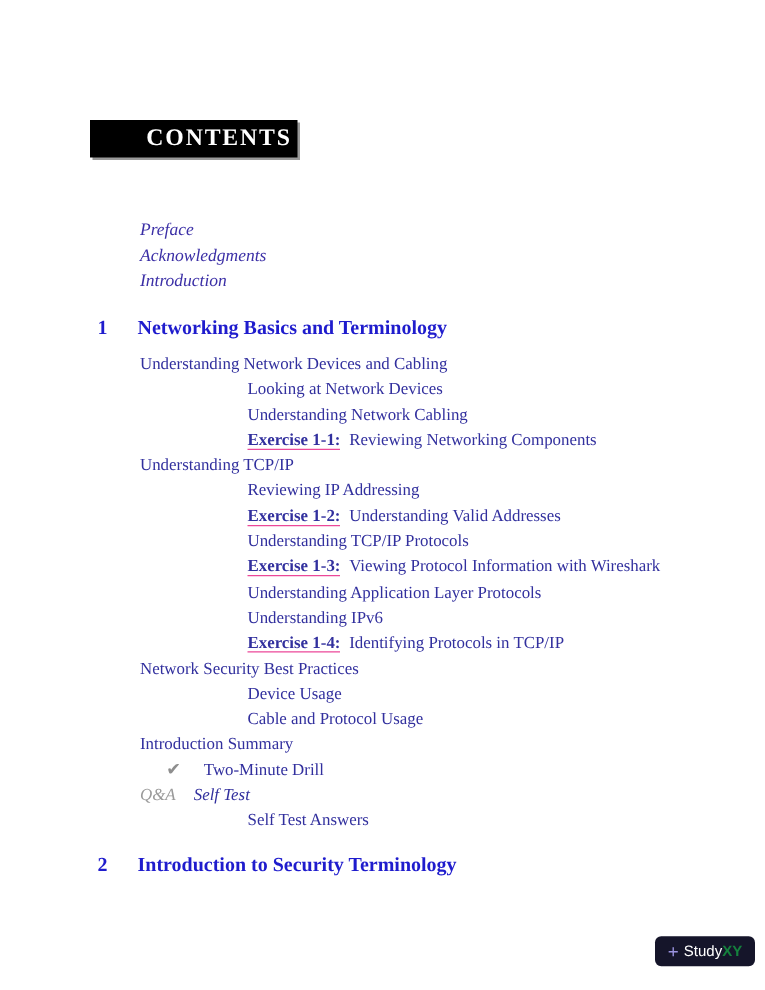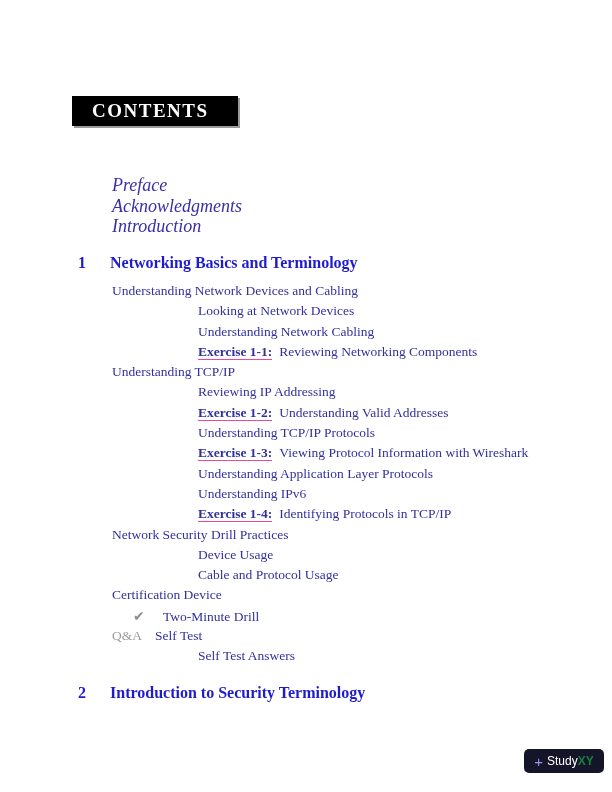--- a/index.html
+++ b/index.html
@@ -17,30 +17,31 @@
     background:#000000;
     box-shadow:2px 2px 0 #9a9a9a;
     display:flex;align-items:center;
   }
   .contents-box span{
     color:#ffffff;
     font-weight:bold;
     font-size:19px;
     letter-spacing:1.5px;
     padding-left:20px;
+    margin-left:25px;
   }
   
   .front-matter{
     position:absolute;left:0;top:175px;width:612px;
   }
   .fm-row{
     padding-left:112px;
     height:20.5px;line-height:20.5px;
     font-style:italic;
-    font-size:18px;
+    font-size:14px;
     color:#3b2fa6;
   }
   
   .chapter-heading{
     display:flex;
     padding-left:78px;
     font-weight:bold;
     font-size:16px;
     color:#1f1ccd;
     line-height:19px;
@@ -58,21 +59,21 @@
   }
   .row{
     height:20.3px;line-height:20.3px;
     font-size:13.5px;
     color:#32309e;
     white-space:nowrap;
   }
   .l1{padding-left:112px;}
   .l2{padding-left:155px;margin-left:43px;}
   .check-row{padding-left:133px;}
-  .qa-row{padding-left:112px;}
+  .qa-row{padding-left:112px;font-style:italic;}
   .ex-prefix{
     font-weight:bold;
     border-bottom:1px solid #ec4899;
     margin-right:7px;
   }
   .check-icon{
     display:inline-block;width:30px;
     color:#8e8e8e;
     font-size:14px;
     font-family:"DejaVu Sans", sans-serif;
@@ -133,24 +134,24 @@
   <div class="row l2">Understanding Network Cabling</div>
   <div class="row l2"><span class="ex-prefix">Exercise 1-1:</span><span>Reviewing Networking Components</span></div>
   <div class="row l1">Understanding TCP/IP</div>
   <div class="row l2">Reviewing IP Addressing</div>
   <div class="row l2"><span class="ex-prefix">Exercise 1-2:</span><span>Understanding Valid Addresses</span></div>
   <div class="row l2">Understanding TCP/IP Protocols</div>
   <div class="row l2"><span class="ex-prefix">Exercise 1-3:</span><span>Viewing Protocol Information with Wireshark</span></div>
   <div class="row l2">Understanding Application Layer Protocols</div>
   <div class="row l2">Understanding IPv6</div>
   <div class="row l2"><span class="ex-prefix">Exercise 1-4:</span><span>Identifying Protocols in TCP/IP</span></div>
-  <div class="row l1">Network Security Drill Practices</div>
+  <div class="row l1">Network Security Best Practices</div>
   <div class="row l2">Device Usage</div>
   <div class="row l2">Cable and Protocol Usage</div>
-  <div class="row l1">Certification Device</div>
+  <div class="row l1">Introduction Summary</div>
   <div class="row check-row"><span class="check-icon">✔</span><span>Two-Minute Drill</span></div>
   <div class="row qa-row"><span class="qa-label">Q&amp;A</span><span>Self Test</span></div>
   <div class="row l2">Self Test Answers</div>
 </div>
 
 <div class="chapter-heading ch2">
   <span class="num">2</span>
   <span>Introduction to Security Terminology</span>
 </div>
 

